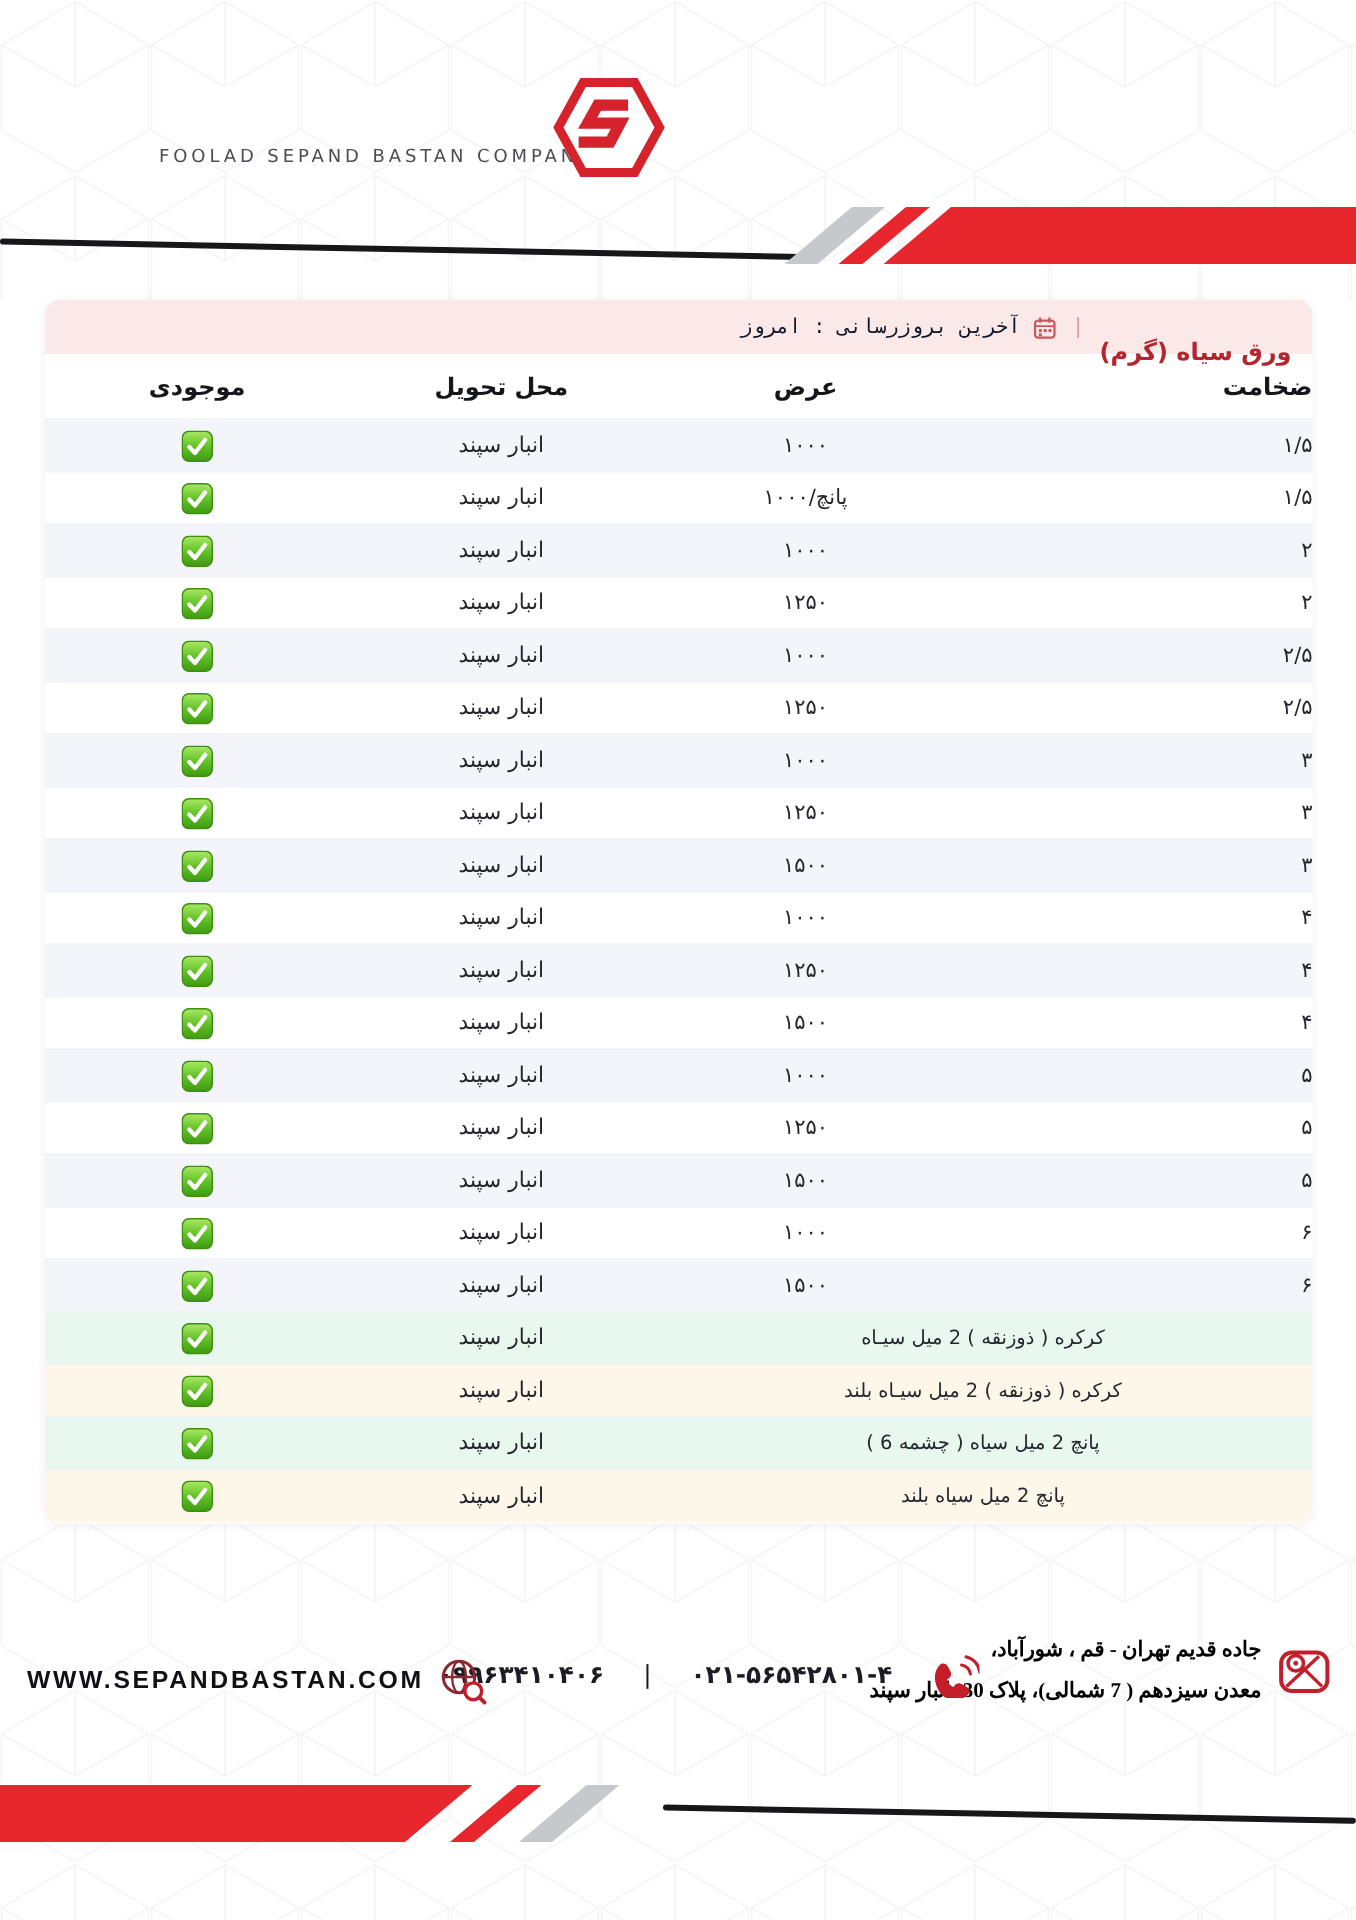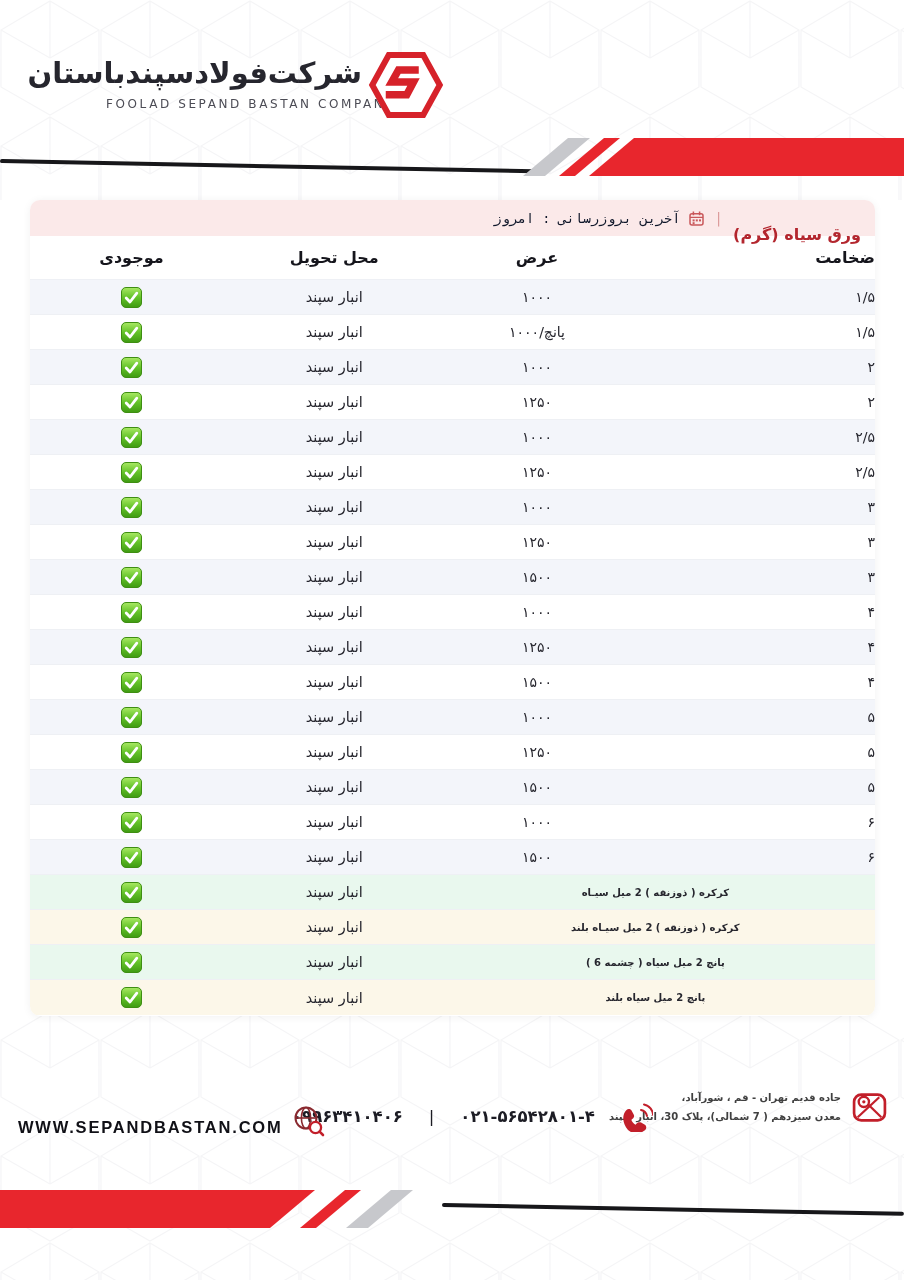--- a/index.html
+++ b/index.html
@@ -48,54 +48,53 @@
   .header-row { height:44px; display:flex; direction:rtl; align-items:center; background:#ffffff;
                 border-bottom:1px solid #eef0f5; font-weight:bold; font-size:16px; color:#15151c; }
   .t-row { height:35px; display:flex; direction:rtl; align-items:center; background:#ffffff;
            border-bottom:1px solid #eef0f4; font-size:14.5px; color:#26262e; }
   .t-row:last-child { border-bottom:none; }
   .t-row.stripe { background:#f3f5fa; }
   .t-row.tint-green { background:#e9f8ee; }
   .t-row.tint-cream { background:#fcf7e9; }
   .cell { text-align:center; direction:rtl; }
   .c1 { width:28%;text-align:right; } .c2 { width:24%; } .c3 { width:24%; } .c4 { width:24%; }
-  .span2 { width:52%; font-size:10px; font-weight:700; }
+  .span2 { width:52%; font-size:13px; font-weight:400; }
   .cell.num { font-size:14px; letter-spacing:.5px; }
   .check-wrap { display:flex; justify-content:center; align-items:center; }
 
   
   .f-address { position:absolute; right:16px; top:1088px; display:flex; direction:rtl;
                align-items:center; gap:10px; }
-  .f-address .lines { text-align:right; font-size:10px; font-weight:600; color:#404040; line-height:1.9; direction:rtl; }
+  .f-address .lines { text-align:right; font-size:14px; font-weight:600; color:#000000; line-height:1.9; direction:rtl;font-family:Liberation Serif, serif; }
   .f-phone { position:absolute; left:292px; top:1100px; display:flex; align-items:center; gap:24px;
              font-size:16.5px; font-weight:bold; color:#1c1c24; }
   .f-phone .num { direction:ltr; unicode-bidi:isolate; letter-spacing:.5px; }
   .f-phone .sep { color:#1c1c24; font-weight:normal; margin:0 2px; }
-  .f-web { position:absolute; left:18px; top:1104px; display:flex; align-items:flex-end; gap:9px; }
+  .f-web { position:absolute; left:18px; top:1104px; display:flex; align-items:center; gap:9px; }
   .f-web .url { font-size:16.5px; font-weight:bold; letter-spacing:1.8px; color:#101016;
                 font-family:"Liberation Sans","DejaVu Sans",sans-serif; }
 </style>
 </head>
 <body>
 
 <div id="canvas">
 
   <svg class="bg-strip" style="top:0;height:200px;" aria-hidden="true">
     <defs>
       <pattern id="hexpat" width="100" height="116" patternUnits="userSpaceOnUse">
         <path d="M50 1 L99 30 L99 87 L50 115 L1 87 L1 30 Z M50 1 L50 58 M1 30 L50 58 M99 30 L50 58" fill="none" stroke="#ececef" stroke-width="1.2"></path>
       </pattern>
     </defs>
     <rect x="0" y="0" width="904" height="200" fill="url(#hexpat)" opacity="0.55"></rect>
   </svg>
   <svg class="bg-strip" style="top:1010px;height:270px;" aria-hidden="true">
     <rect x="0" y="0" width="904" height="270" fill="url(#hexpat)" opacity="0.55"></rect>
   </svg>
 
-  <div class="layer brand-fa">شرکت‌فولادسپندباستان</div>
   <div class="layer brand-en">FOOLAD SEPAND BASTAN COMPANY</div>
   <svg class="layer brand-logo" width="76" height="66" viewBox="0 0 100 88">
     <polygon points="27,4 73,4 95,44 73,84 27,84 5,44" fill="#ffffff" stroke="#d6222a" stroke-width="8" stroke-linejoin="miter"></polygon>
     <path d="M67 24 H40 L31 40 H60 L51 57 H23" fill="none" stroke="#d6222a" stroke-width="10" stroke-linecap="butt"></path>
   </svg>
 
   <div class="layer tb-black"></div>
   <div class="layer tb-gray"></div>
   <div class="layer tb-sred"></div>
   <div class="layer tb-band"></div>

